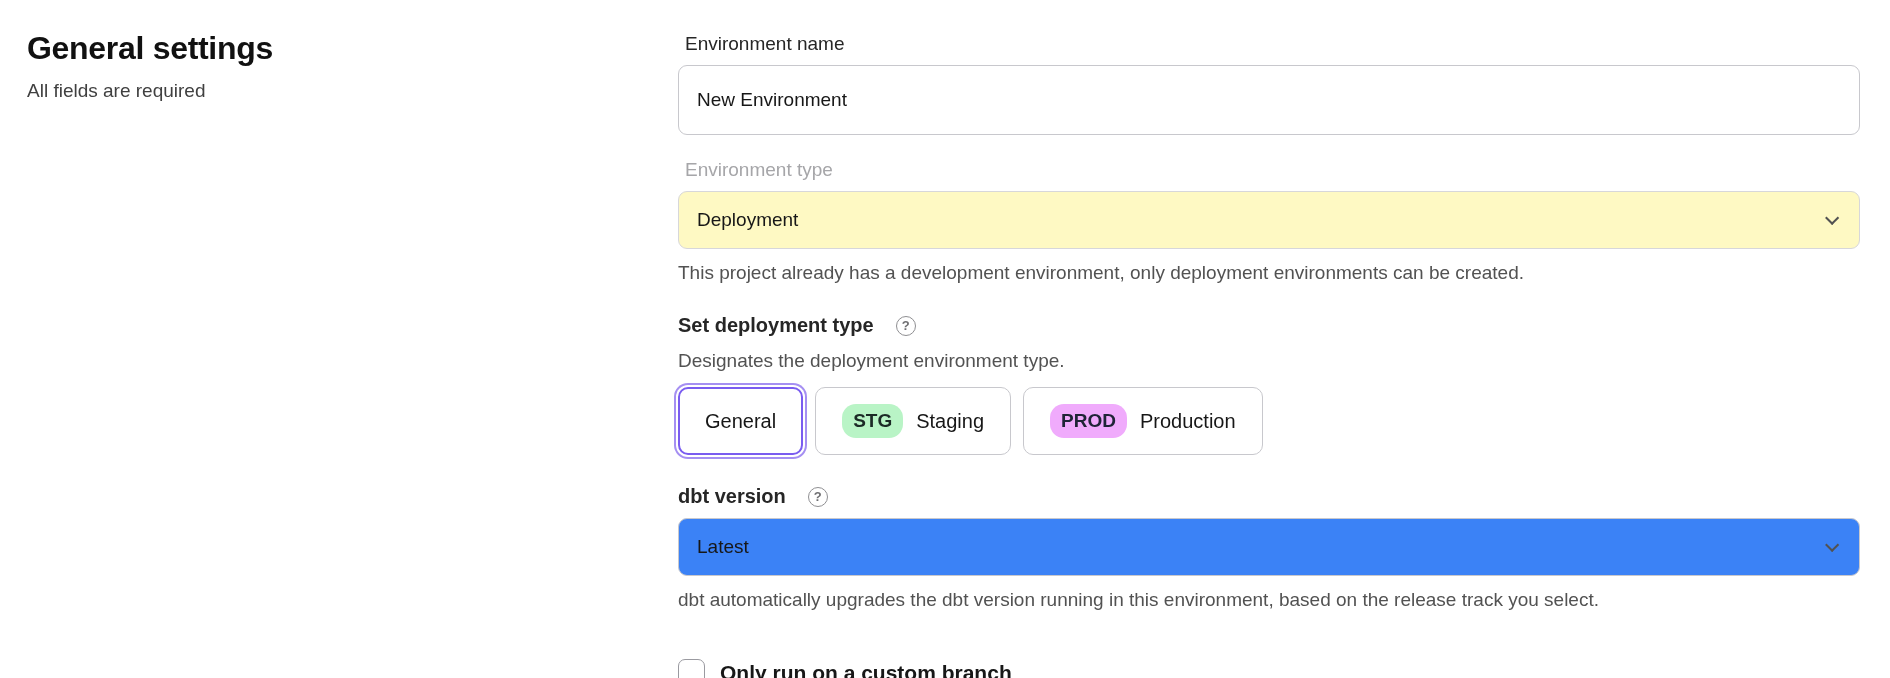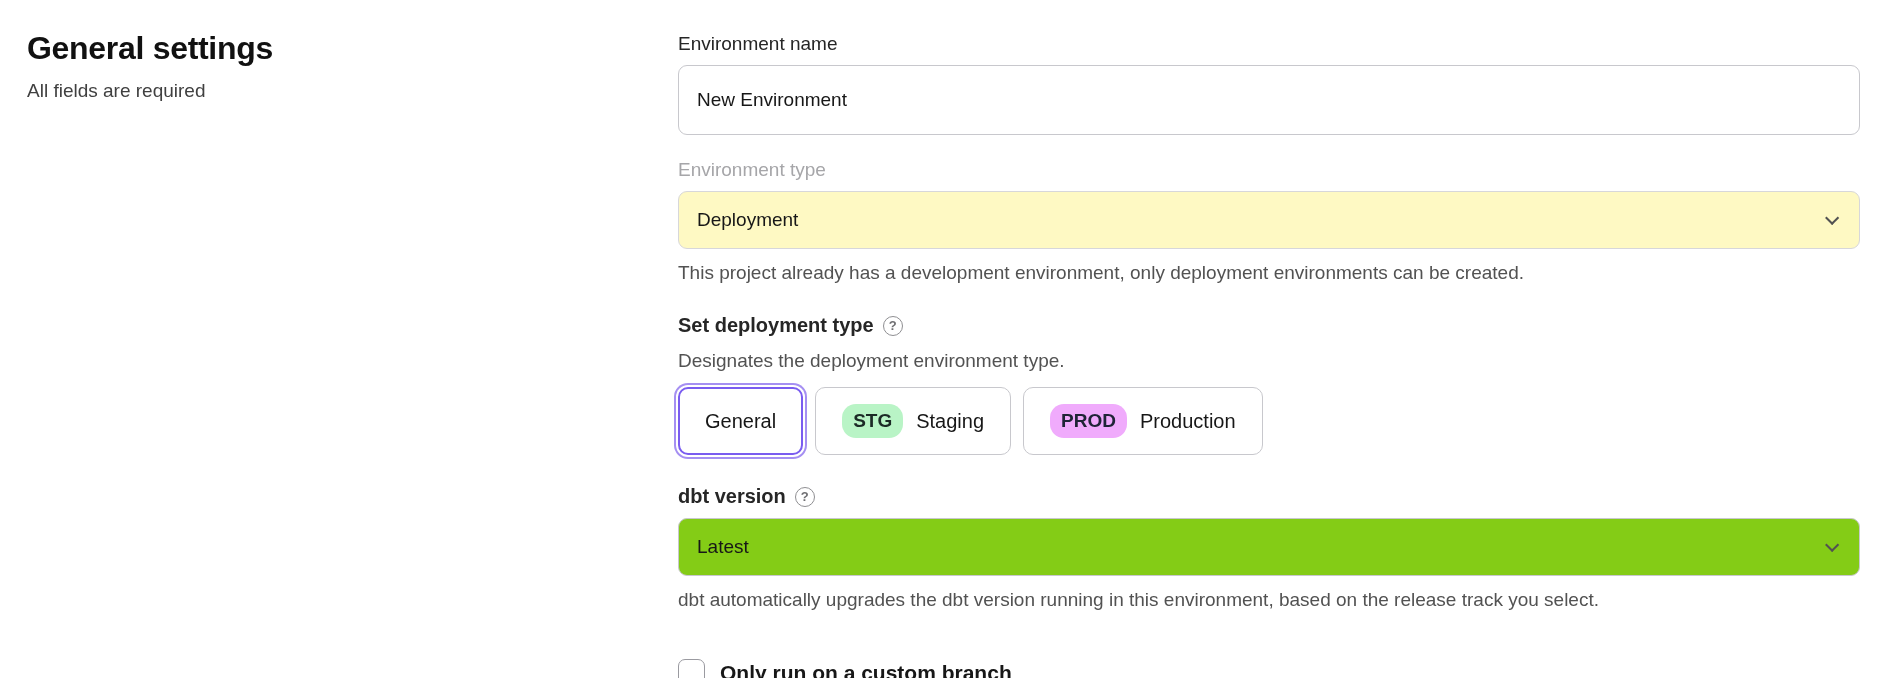--- a/index.html
+++ b/index.html
@@ -8,46 +8,46 @@
   .canvas { position: relative; width: 1890px; height: 678px; background: #fff; overflow: hidden; }
 
   
   .left-block { position: absolute; left: 27px; top: 30px; }
   .page-title { font-size: 32px; font-weight: 700; color: #111111; letter-spacing: -0.3px; }
   .page-subtitle { font-size: 19px; color: #404040; margin-top: 13px; }
 
   
   .form-col { position: absolute; left: 678px; top: 33px; width: 1182px; }
 
-  .field-label { font-size: 19px; color: #262626; margin-bottom: 10px; }
+  .field-label { font-size: 19px; color: #262626; margin-bottom: 10px; margin-left: 7px; }
   .field-label.disabled { color: #a6a6a9; }
 
   .text-input {
     width: 100%; height: 70px; border: 1px solid #c8c8cd; border-radius: 9px;
     font-size: 19px; font-family: "Liberation Sans", sans-serif; color: #171717;
     padding: 0 18px; outline: none; background: #fff;
   }
 
   .select {
     width: 100%; height: 58px; border: 1px solid #c8c8cd; border-radius: 9px;
     display: flex; align-items: center; justify-content: space-between;
-    padding: 0 24px 0 18px; font-size: 19px; color: #171717; background: #84cc16;
+    padding: 0 24px 0 18px; font-size: 19px; color: #171717; background: #3b82f6;
     cursor: pointer;
   }
   .select.disabled { background: #fef9c3; border-color: #d7d7da; cursor: default; }
 
   .chevron {
     display: inline-block; width: 10px; height: 10px;
     border-right: 2px solid #525252; border-bottom: 2px solid #525252;
     transform: rotate(45deg) translateY(-3px);
   }
 
   .helper { font-size: 19px; color: #525252; margin-top: 13px; }
 
-  .section-row { display: flex; align-items: center; gap: 9px; }
+  .section-row { display: flex; align-items: center; gap: 22px; }
   .section-label { font-size: 20px; font-weight: 700; color: #262626; }
   .help-icon {
     width: 20px; height: 20px; border: 1.5px solid #8f8f92; border-radius: 50%;
     color: #6f6f72; font-size: 13px; font-weight: 700;
     display: inline-flex; align-items: center; justify-content: center;
     cursor: pointer; line-height: 1;
   }
 
   .type-buttons { display: flex; gap: 12px; margin-top: 15px; }
   .type-btn {

